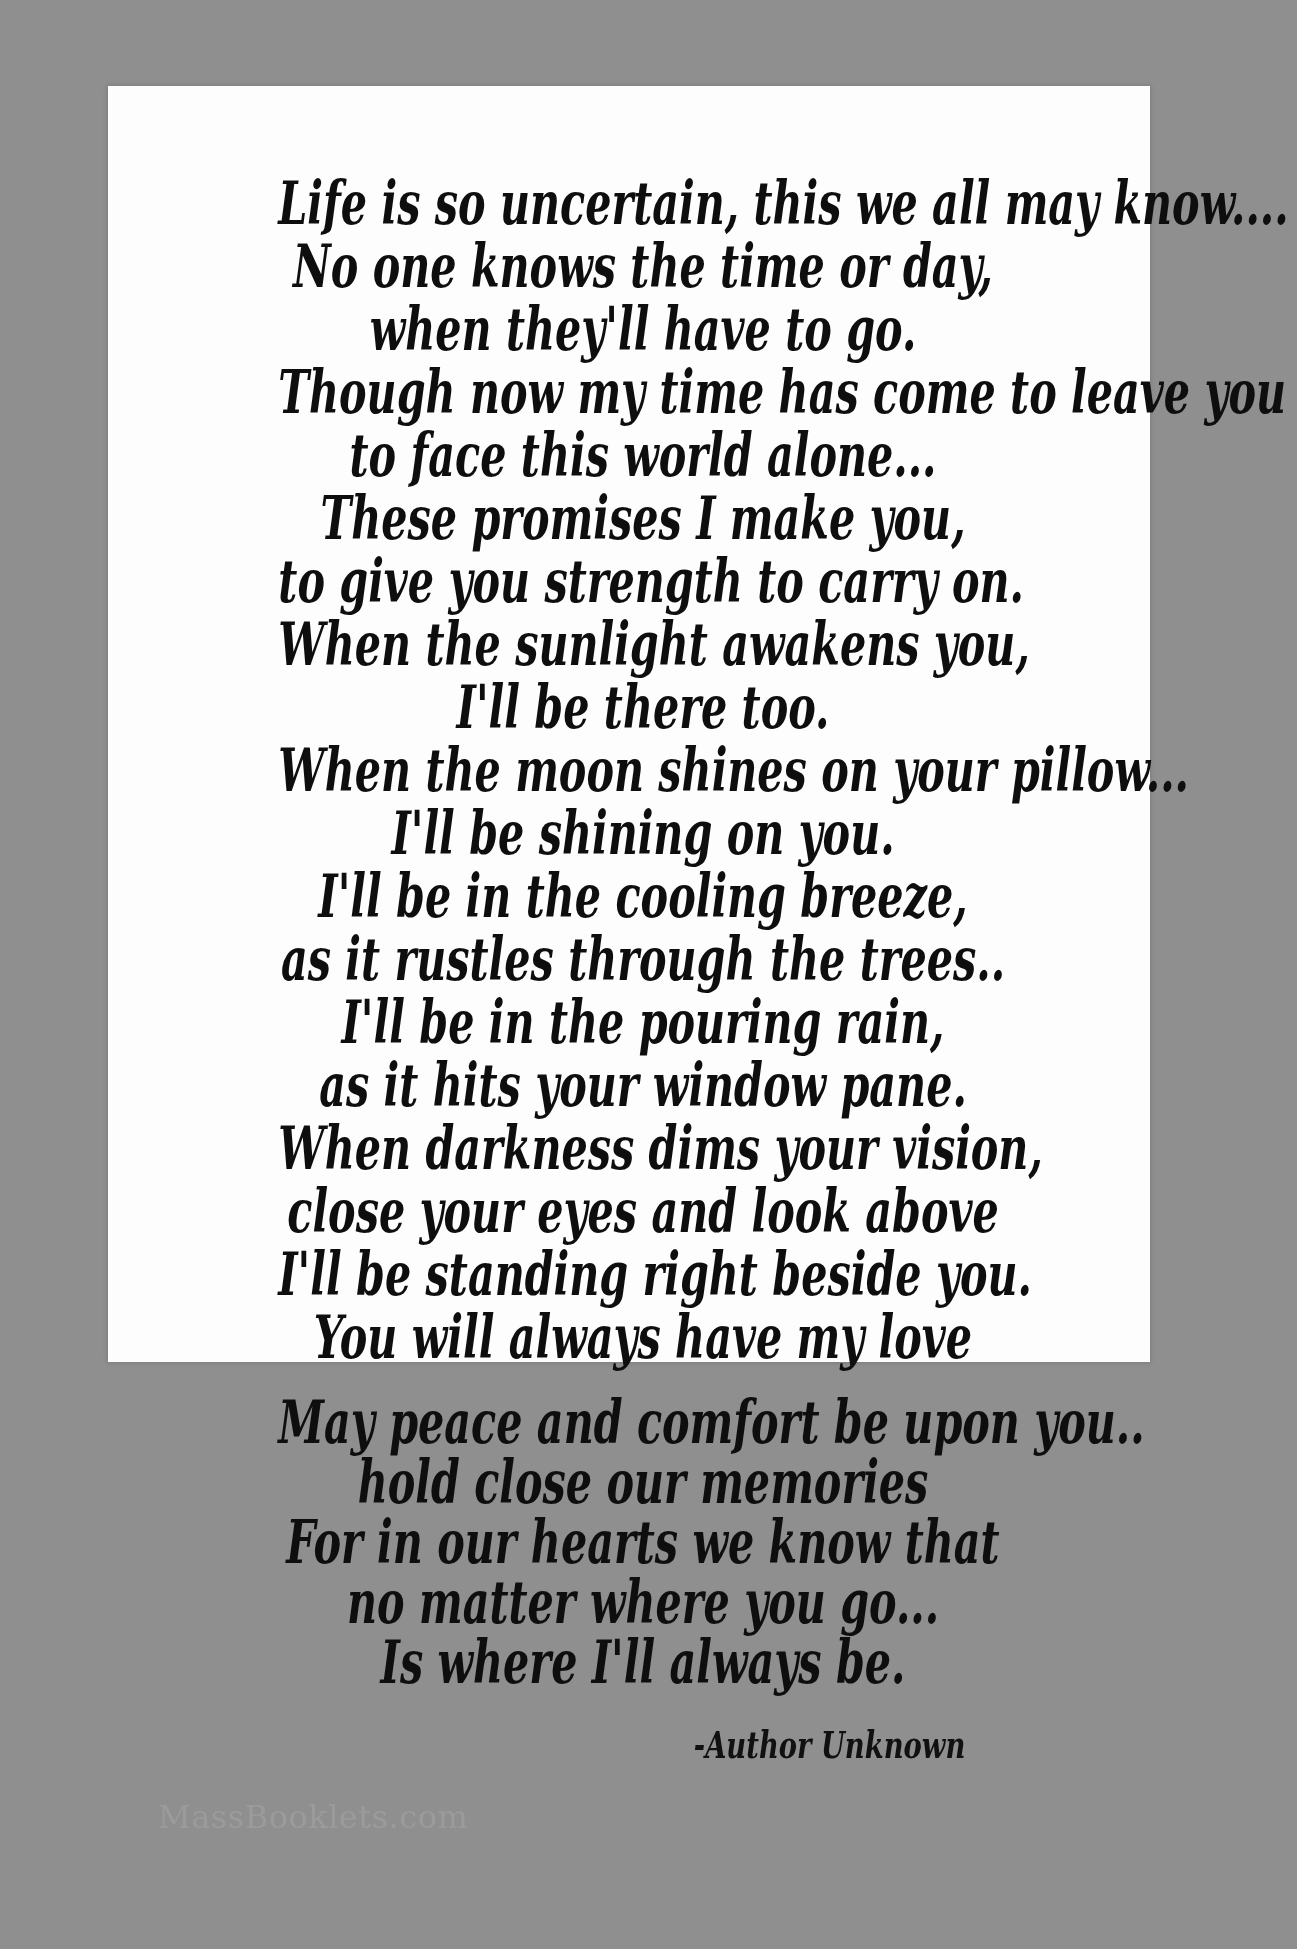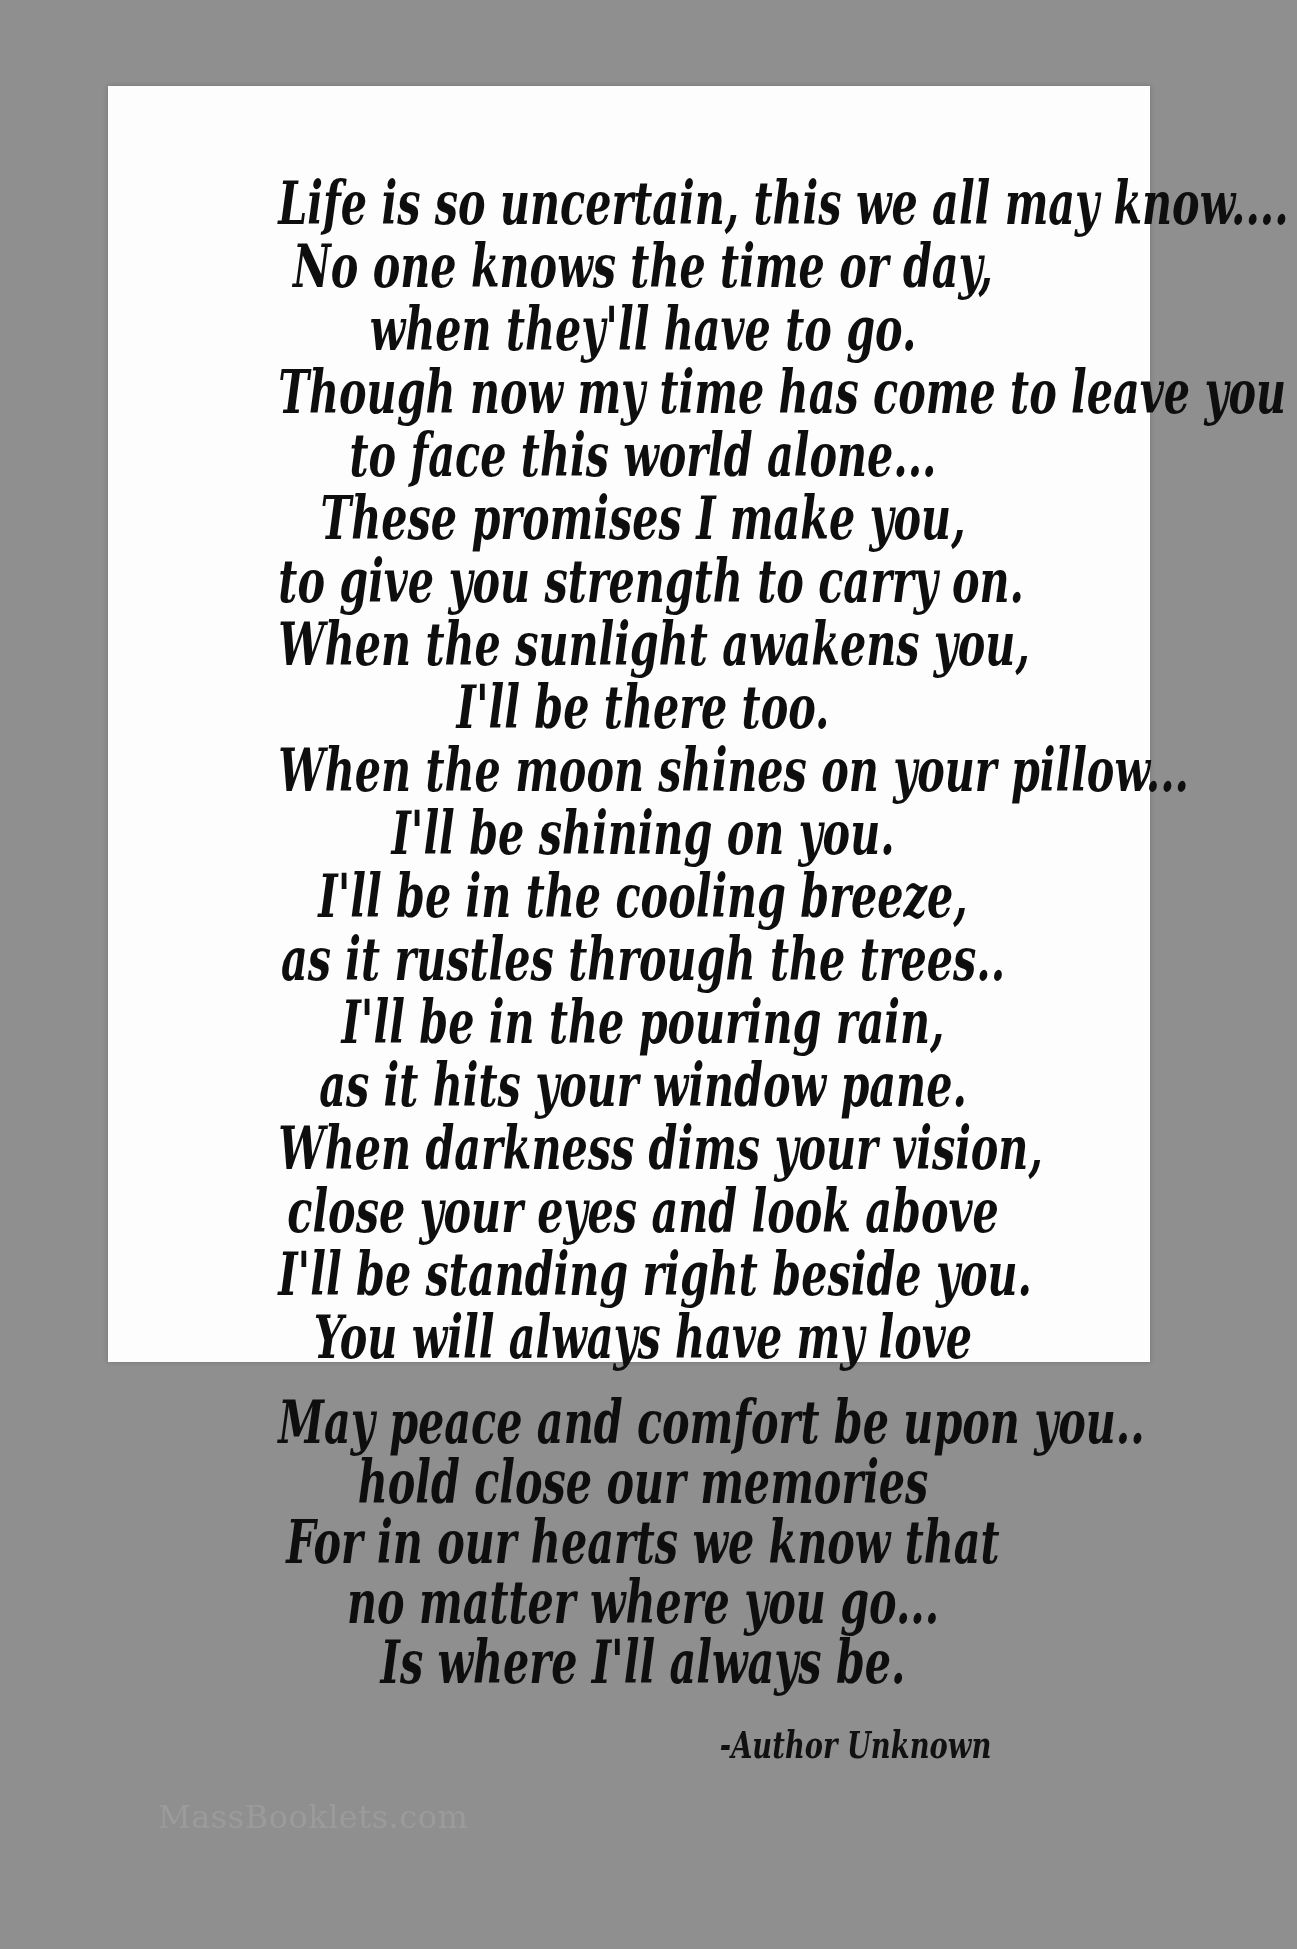--- a/index.html
+++ b/index.html
@@ -37,21 +37,20 @@
   }
   .stanza-2 {
     margin-top: 24px;
     line-height: 60px;
   }
   .author {
     position: absolute;
     top: 1637px;
     left: 533px;
     width: 430px;
-    text-align: center;
     font-style: italic;
     font-weight: 700;
     font-size: 38px;
     line-height: 44px;
     color: #111111;
     white-space: nowrap;
   }
   .author .squeeze {
     display: inline-block;
     transform: scaleX(0.72);

